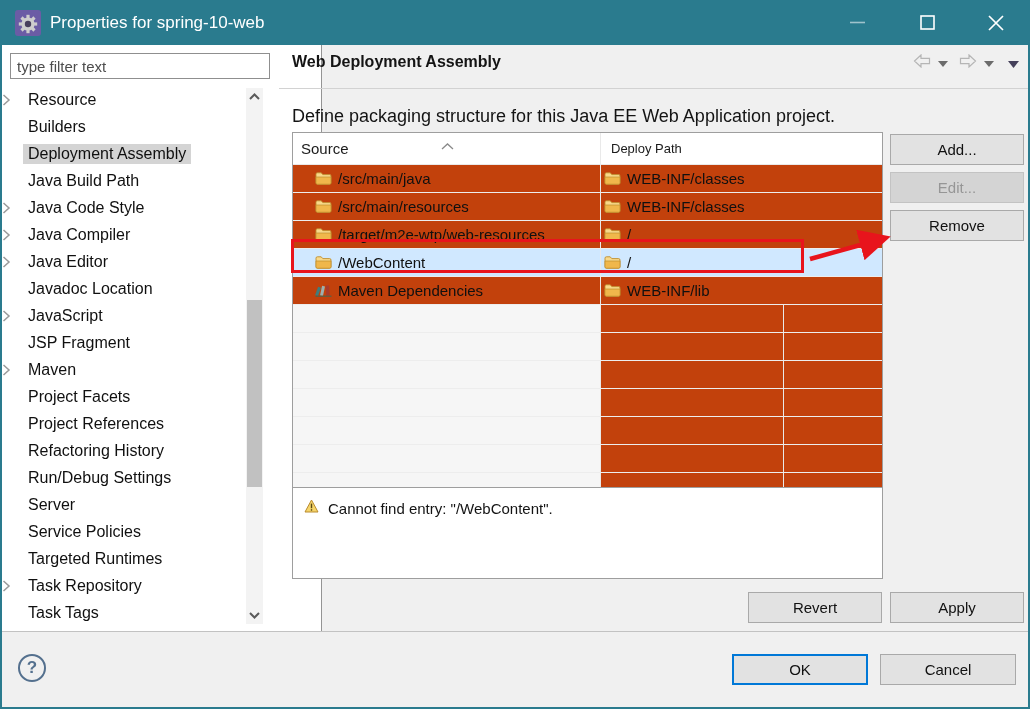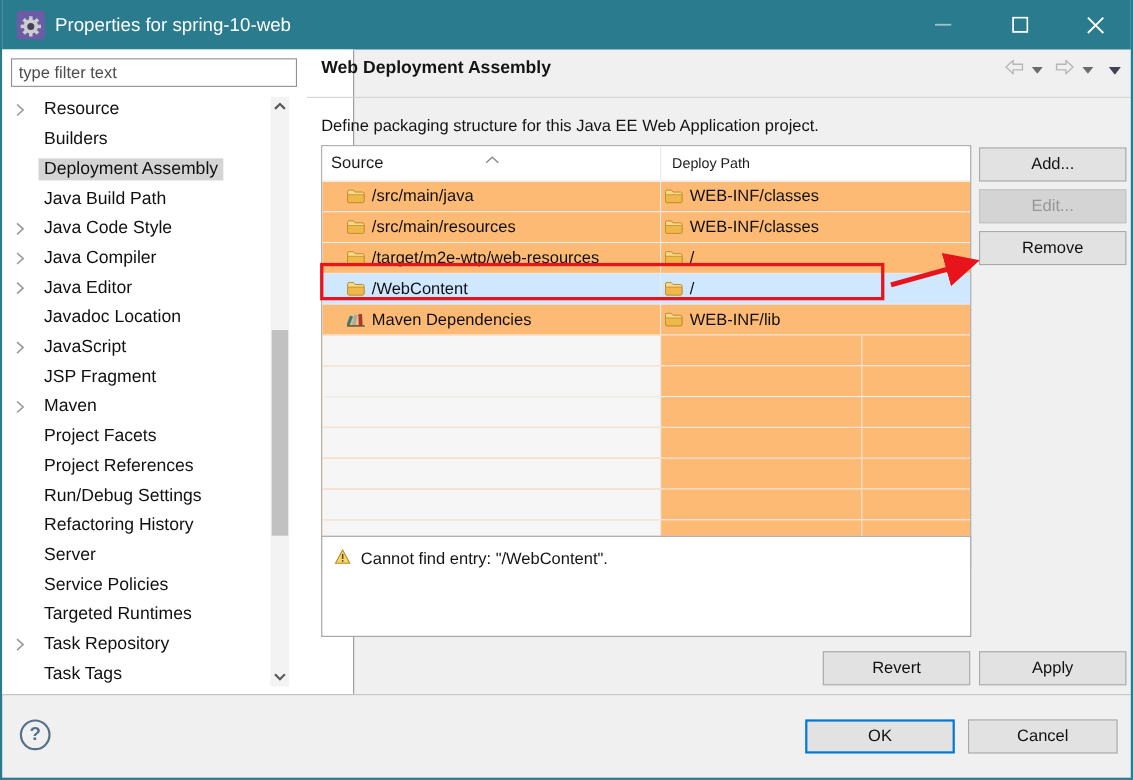--- a/index.html
+++ b/index.html
@@ -11,40 +11,40 @@
   .app-icon{position:absolute;left:15px;top:10px;width:26px;height:26px;}
   .title-text{position:absolute;left:50px;top:0;height:45px;line-height:45px;color:#fff;font-size:17px;}
   .wbtn{position:absolute;top:0;width:46px;height:45px;display:flex;align-items:center;justify-content:center;}
   .wbtn.min{left:834px;} .wbtn.max{left:904px;} .wbtn.close{left:973px;}
   
   .sidebar{position:absolute;left:0;top:45px;width:320px;height:586px;background:#fff;border-right:1px solid #949494;box-sizing:border-box;}
   .filter{position:absolute;left:8px;top:8px;width:260px;height:26px;border:1px solid #8f8f8f;box-sizing:border-box;
           font-family:"Liberation Sans",sans-serif;font-size:15px;color:#444;padding:0 6px;background:#fff;outline:none;}
   .filter::placeholder{color:#4d4d4d;opacity:1;}
   .tree{position:absolute;left:0;top:41px;width:244px;}
-  .tree-item{height:27px;display:flex;align-items:center;padding-left:12px;cursor:default;}
+  .tree-item{height:27px;display:flex;align-items:center;cursor:default;}
   .chev{width:21px;display:flex;align-items:center;}
   .tree-label{font-size:16px;color:#101010;white-space:nowrap;padding:1px 5px;}
   .tree-item.selected .tree-label{background:#d4d4d4;}
   .sb-scroll{position:absolute;left:244px;top:43px;width:17px;height:536px;background:#f3f3f3;}
   .sb-arrow{position:absolute;left:0;width:17px;height:17px;display:flex;align-items:center;justify-content:center;}
   .sb-arrow.up{top:0;} .sb-arrow.down{bottom:0;}
   .sb-thumb{position:absolute;left:1px;top:212px;width:15px;height:187px;background:#c1c1c1;}
   
   .page-title{position:absolute;left:290px;top:53px;font-size:16px;font-weight:bold;color:#141414;}
   .nav{position:absolute;top:54px;display:flex;align-items:center;}
   .hdr-divider{position:absolute;left:277px;top:88px;width:753px;height:1px;background:#d2d2d2;}
-  .description{position:absolute;left:290px;top:106px;font-size:15px;color:#141414;}
+  .description{position:absolute;left:290px;top:106px;font-size:18px;color:#141414;}
   
   .table{position:absolute;left:290px;top:132px;width:591px;height:385px;background:#fff;border:1px solid #9e9e9e;box-sizing:border-box;overflow:hidden;}
   .thead{height:31px;display:flex;border-bottom:1px solid #e9e9e9;position:relative;background:#fff;}
   .hsrc{width:308px;box-sizing:border-box;border-right:1px solid #e9e9e9;display:flex;align-items:center;padding-left:8px;font-size:15px;color:#1a1a1a;}
   .hdep{flex:1;display:flex;align-items:center;padding-left:10px;font-size:13px;color:#1a1a1a;}
   .sort{position:absolute;left:148px;top:3px;}
-  .trow{height:27px;display:flex;border-bottom:1px solid #ededed;background:#fdba74;}
+  .trow{height:27px;display:flex;border-bottom:1px solid #ededed;background:#c2410c;}
   .trow.selected{background:#d0e8ff;}
   .trow.selected .cell{background:transparent;}
   .cell{display:flex;align-items:center;box-sizing:border-box;font-size:15px;color:#101010;white-space:nowrap;}
   .cell.src{width:308px;border-right:1px solid #e9e9e9;padding-left:22px;}
   .cell.dep{flex:1;padding-left:3px;}
   .icon{display:inline-flex;width:17px;height:15px;margin-right:6px;flex:none;}
   .trow.empty .cell.src{background:#f6f6f6;}
   .trow.empty .cell.dep{flex:none;width:183px;border-right:1px solid #e9e9e9;}
   .trow.empty .cell.rest{flex:1;}
   
@@ -230,30 +230,30 @@
     </span>
     <span class="tree-label">Project References</span>
   </div>
 
   <div class="tree-item">
     <span class="chev" style="visibility: hidden;">
       <svg width="9" height="12" viewBox="0 0 9 12">
               <polyline points="1.5,1 7,6 1.5,11" fill="none" stroke="#9a9a9a" stroke-width="1.5"></polyline>
             </svg>
     </span>
+    <span class="tree-label">Refactoring History</span>
+  </div>
+
+  <div class="tree-item">
+    <span class="chev" style="visibility: hidden;">
+      <svg width="9" height="12" viewBox="0 0 9 12">
+              <polyline points="1.5,1 7,6 1.5,11" fill="none" stroke="#9a9a9a" stroke-width="1.5"></polyline>
+            </svg>
+    </span>
     <span class="tree-label">Run/Debug Settings</span>
-  </div>
-
-  <div class="tree-item">
-    <span class="chev" style="visibility: hidden;">
-      <svg width="9" height="12" viewBox="0 0 9 12">
-              <polyline points="1.5,1 7,6 1.5,11" fill="none" stroke="#9a9a9a" stroke-width="1.5"></polyline>
-            </svg>
-    </span>
-    <span class="tree-label">Refactoring History</span>
   </div>
 
   <div class="tree-item">
     <span class="chev" style="visibility: hidden;">
       <svg width="9" height="12" viewBox="0 0 9 12">
               <polyline points="1.5,1 7,6 1.5,11" fill="none" stroke="#9a9a9a" stroke-width="1.5"></polyline>
             </svg>
     </span>
     <span class="tree-label">Server</span>
   </div>

